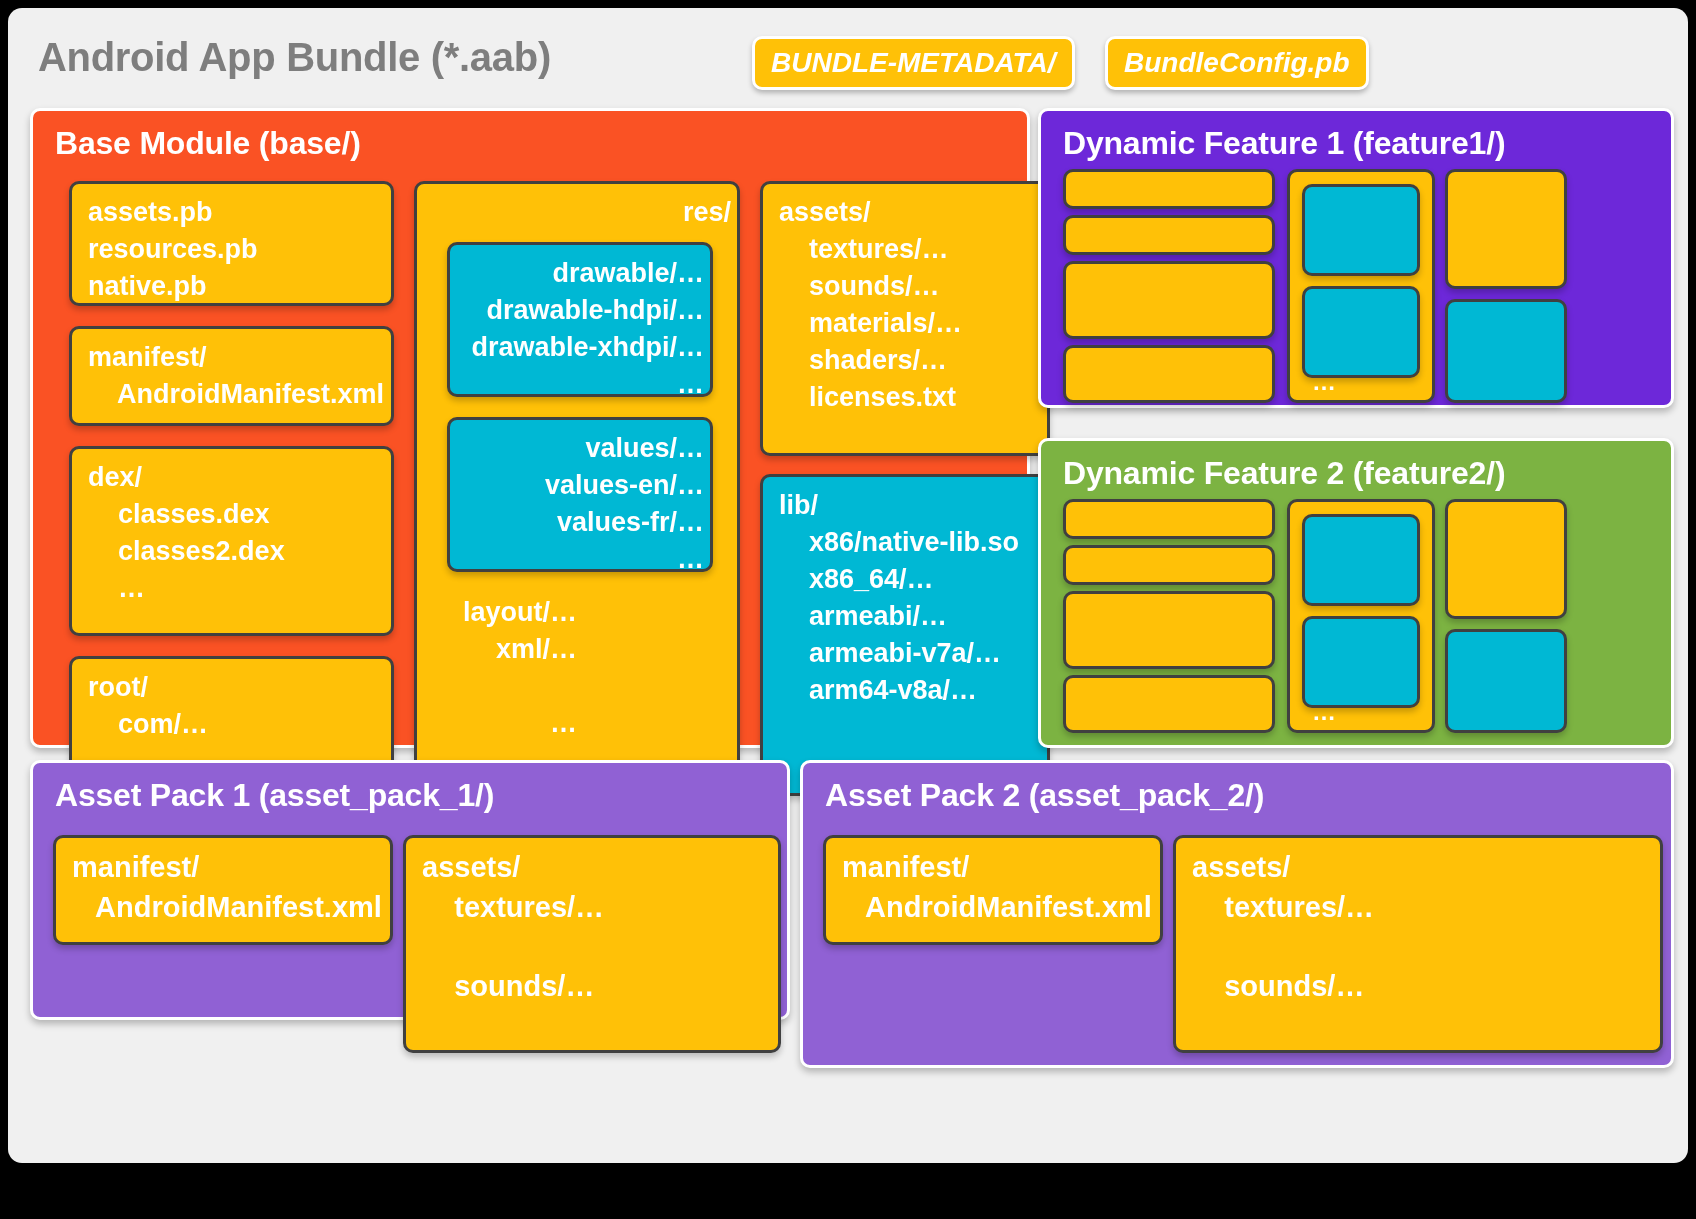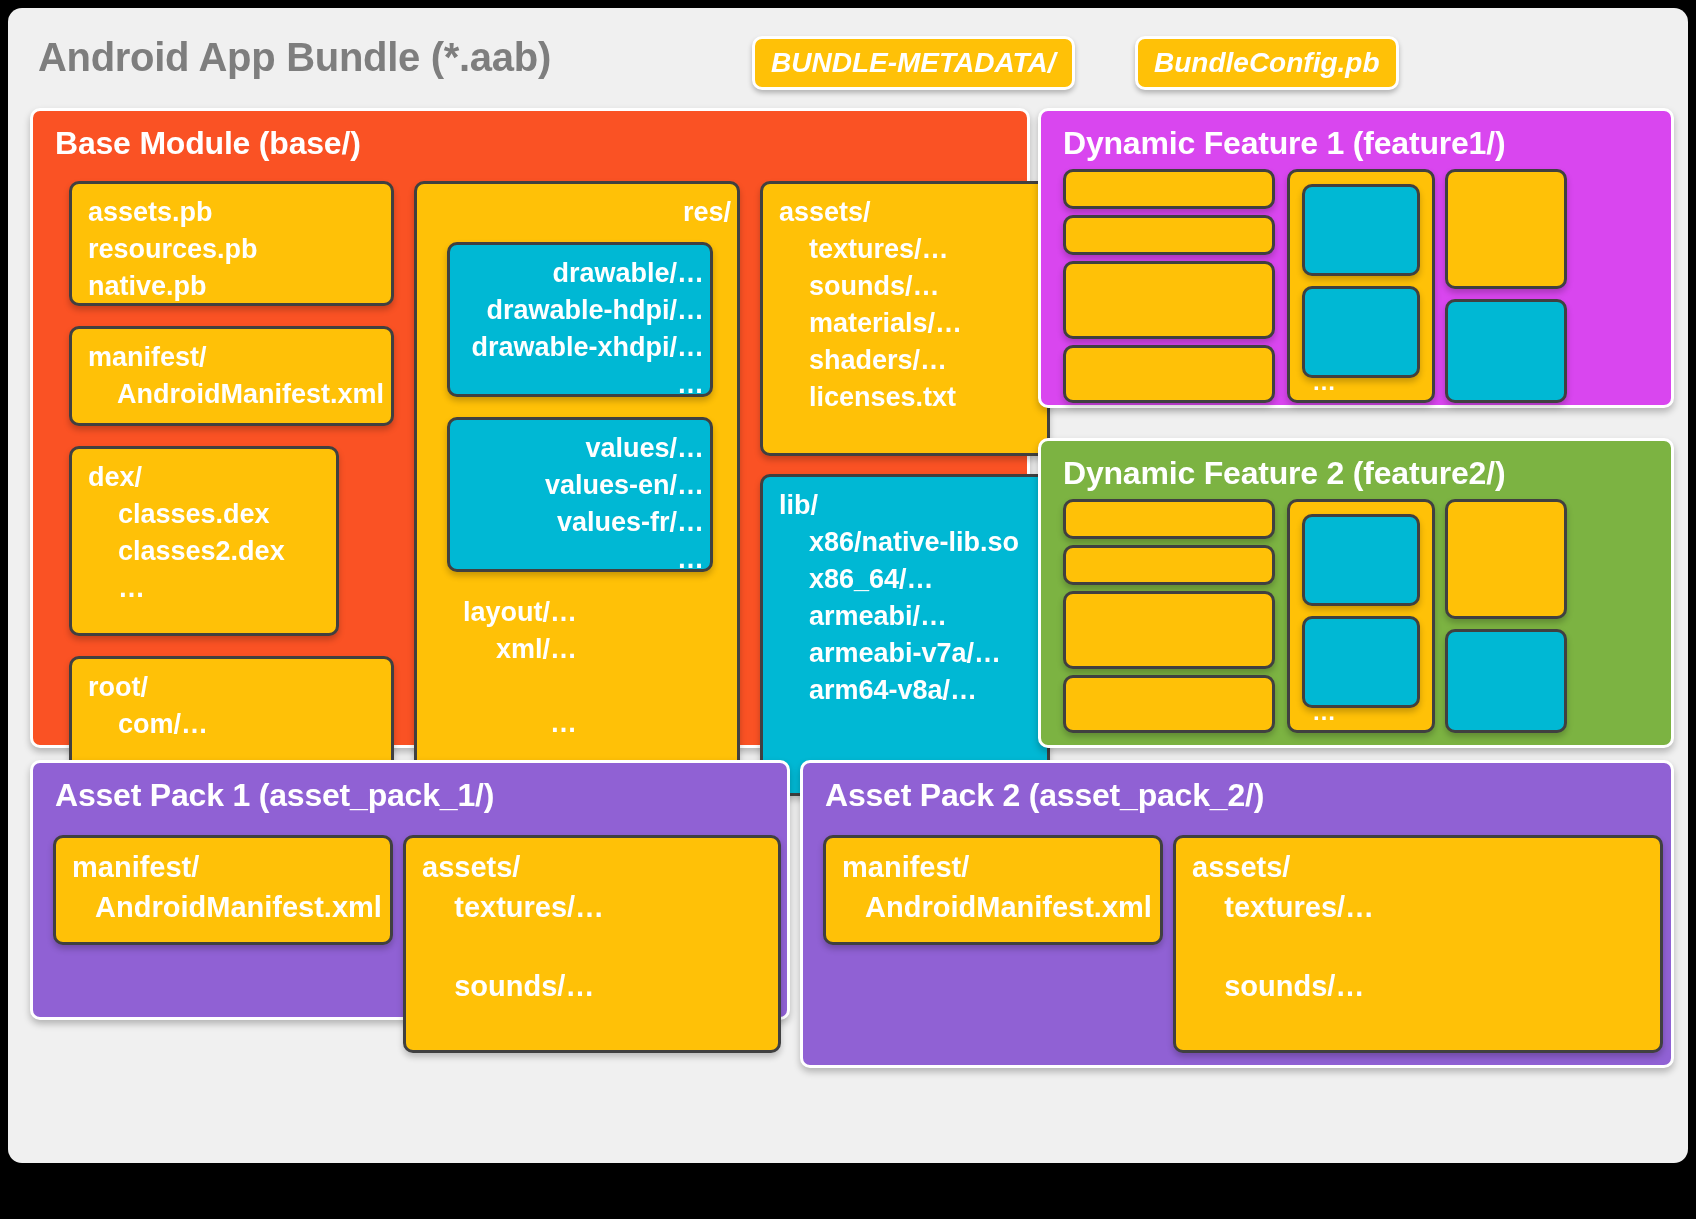--- a/index.html
+++ b/index.html
@@ -53,42 +53,42 @@
     font-weight: bold;
     display: flex;
     align-items: center;
     justify-content: center;
     padding: 0 16px;
     box-shadow: 0 3px 5px rgba(0,0,0,0.25);
     white-space: nowrap;
     font-style: italic;
   }
   .meta-chip.c0 { left: 744px; }
-  .meta-chip.c1 { left: 1127px; }
+  .meta-chip.c1 { left: 1097px; }
 
   
   .panel {
     position: absolute;
     border-radius: 10px;
     border: 3px solid #ffffff;
     box-shadow: 0 4px 7px rgba(0,0,0,0.25);
   }
   .panel-title {
     position: absolute;
     left: 22px;
     top: 14px;
     font-size: 32px;
     font-weight: bold;
     color: #ffffff;
     white-space: nowrap;
     letter-spacing: -0.2px;
   }
 
   .base     { left: 22px;   top: 100px;  width: 1000px; height: 640px; background: #fa5224; }
-  .feat1    { left: 1030px; top: 100px;  width: 636px;  height: 300px; background: #d946ef; }
+  .feat1    { left: 1030px; top: 100px;  width: 636px;  height: 300px; background: #6d28d9; }
   .feat2    { left: 1030px; top: 430px;  width: 636px;  height: 310px; background: #7cb342; }
   .pack1    { left: 22px;   top: 752px;  width: 760px;  height: 260px; background: #9061d4; }
   .pack2    { left: 792px;  top: 752px;  width: 874px;  height: 308px; background: #9061d4; }
 
   
   .box {
     position: absolute;
     border-radius: 10px;
     border: 3px solid #404040;
     box-shadow: 0 4px 6px rgba(0,0,0,0.22);
@@ -106,21 +106,21 @@
     right: 6px;
     font-size: 27px;
     line-height: 1.37;
     white-space: pre;
   }
   .box-lines.big { font-size: 29px; }
 
   
   .b-pb       { left: 36px;  top: 70px;  width: 325px; height: 125px; }
   .b-manifest { left: 36px;  top: 215px; width: 325px; height: 100px; }
-  .b-dex      { left: 36px;  top: 335px; width: 270px; height: 190px; }
+  .b-dex      { left: 36px;  top: 335px; width: 325px; height: 190px; }
   .b-root     { left: 36px;  top: 545px; width: 325px; height: 140px; }
 
   .b-res      { left: 381px; top: 70px;  width: 326px; height: 615px; text-align: right; }
   .b-drawable { left: 30px;  top: 58px;  width: 266px; height: 155px; }
   .b-values   { left: 30px;  top: 233px; width: 266px; height: 155px; }
   .b-restail  { position:absolute; left: 46px; top: 410px; font-size: 27px; line-height: 1.37; white-space: pre; color:#fff; font-weight:bold; }
 
   .b-assets   { left: 727px; top: 70px;  width: 290px; height: 275px; }
   .b-lib      { left: 727px; top: 363px; width: 290px; height: 322px; }
 

